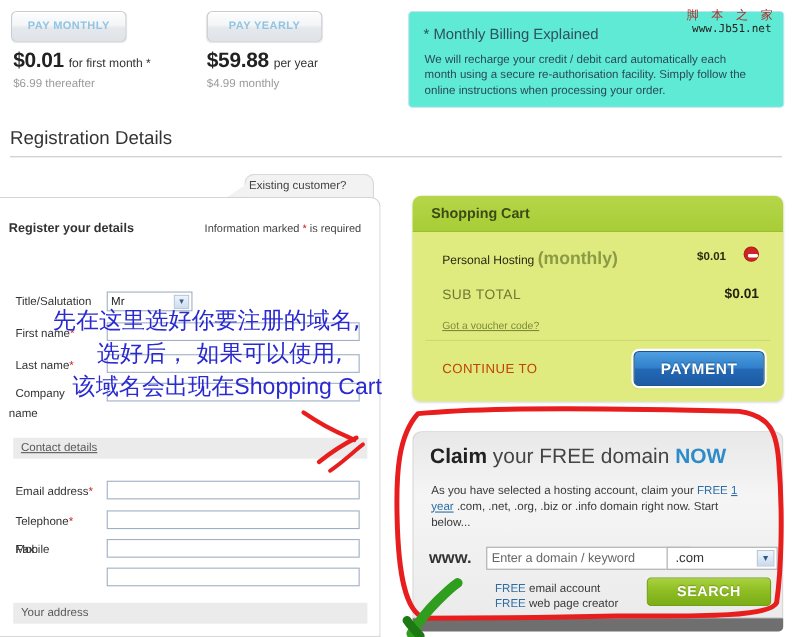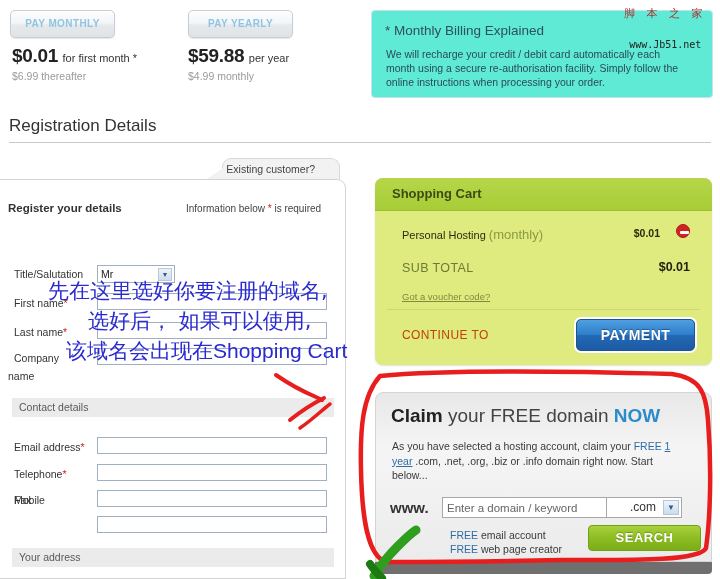--- a/index.html
+++ b/index.html
@@ -50,21 +50,21 @@
     font-size: 13.5px; color: #2f4f63;
   }
   #billing-body {
     position: absolute; left: 14px; top: 36px; width: 300px;
     font-size: 10.5px; line-height: 14px; color: #2a4a5c;
   }
 
   
   #watermark { position: absolute; left: 624px; top: 6px; text-align: center; }
   #wm-cn { font-size: 11px; color: #b03030; letter-spacing: 4px; font-family: "DejaVu Sans", sans-serif; }
-  #wm-url { font-size: 10px; color: #222; font-family: "DejaVu Sans Mono", monospace; margin-top: 18px; }
+  #wm-url { font-size: 10px; color: #222; font-family: "DejaVu Sans Mono", monospace; margin-top: 0; }
 
   
   #page-title {
     position: absolute; left: 9px; top: 116px;
     font-size: 17px; color: #333; font-weight: normal;
   }
   #title-rule {
     position: absolute; left: 9px; top: 142px; width: 702px; height: 1px;
     background: #c9c9c9;
   }
@@ -101,21 +101,21 @@
   #form-head-note  { position: absolute; left: 178px; top: 1px; font-size: 10px; color: #444; }
   .req { color: #cc2222; }
 
   .section-bar {
     position: absolute; left: 12px; width: 322px; height: 19px;
     background: #ebebeb;
     font-size: 10.5px; color: #5a5a5a;
     line-height: 19px; padding-left: 7px;
   }
   #sec-personal { top: 50px; }
-  #sec-contact  { top: 218px; }
+  #sec-contact  { top: 218px; text-decoration: underline; }
   #sec-address  { top: 368px; }
 
   .field-label {
     position: absolute; font-size: 10.5px; color: #333; left: 14px;
     line-height: 12px;
   }
   .field-input {
     position: absolute;
     height: 17px; border: 1px solid #9fb0c4;
     background: #ffffff;
@@ -148,21 +148,21 @@
     position: absolute; left: 0; top: 0; width: 100%; height: 33px;
     background: linear-gradient(to bottom, #b6d64a 0%, #a7cd36 100%);
     border-radius: 8px 8px 0 0;
     border-bottom: 1px solid #9bc02f;
   }
   #cart-title {
     position: absolute; left: 17px; top: 8px;
     font-size: 13px; font-weight: bold; color: #3c4a14;
   }
   #cart-item-name { position: absolute; left: 27px; top: 49px; font-size: 11px; color: #2b2b12; }
-  #cart-item-cycle { font-size: 13px; color: #8a9a45; font-weight: normal; }
+  #cart-item-cycle { font-size: 16px; color: #8a9a45; font-weight: bold; }
   #cart-item-price { position: absolute; right: 52px; top: 49px; font-size: 10.5px; font-weight: bold; color: #2b2b12; }
   #cart-remove {
     position: absolute; right: 22px; top: 46px; width: 14px; height: 14px;
     border-radius: 50%; background: #d02424;
     border: 1px solid #a81b1b;
     cursor: pointer;
   }
   #cart-remove::after {
     content: ""; position: absolute; left: 2.5px; top: 6px;
     width: 9px; height: 2.5px; background: #fff; border-radius: 1px;
@@ -217,24 +217,24 @@
     position: absolute; left: 66px; top: 104px;
     width: 186px; height: 21px;
     border: 1px solid #a8a8a8; background: #fff;
     font-size: 11.5px; color: #666;
     padding: 0 0 0 4px; line-height: 19px;
     font-family: "Liberation Sans", sans-serif;
   }
   #domain-input::placeholder { color: #666; opacity: 1; }
   #tld-select {
     position: absolute; left: 230px; top: 104px;
-    width: 76px; height: 21px;
+    width: 101px; height: 21px;
     border: 1px solid #a8a8a8; background: #fff;
     font-size: 12px; color: #333;
-    line-height: 19px; padding-left: 23px;
+    line-height: 19px; padding-left: 7px;
     cursor: pointer;
   }
   #tld-arrow {
     position: absolute; right: 2px; top: 2px; width: 16px; height: 15px;
     background: linear-gradient(to bottom, #f0f5fb, #cbdaec);
     border: 1px solid #b5c6da;
     display: flex; align-items: center; justify-content: center;
     font-size: 8px; color: #2c5b8f;
   }
   .perk { position: absolute; left: 74px; font-size: 10.5px; color: #3a3a3a; }
@@ -305,21 +305,21 @@
 <div id="page-title">Registration Details</div>
 <div id="title-rule"></div>
 
 <div id="existing-tab">Existing customer?</div>
 
 <div id="form-panel">
 
   <div id="form-head">
     <div id="form-head-title">Register your details</div>
     <div id="form-head-note">
-      <span>Information below </span><span class="req">*</span><span> is required</span>
+      <span>Information marked </span><span class="req">*</span><span> is required</span>
     </div>
   </div>
 
 
   <div class="section-bar" id="sec-contact">Contact details</div>
 
   <div class="section-bar" id="sec-address">Your address</div>
 </div>
 
 <div class="field-label" style="top:268px">Title/Salutation</div>

